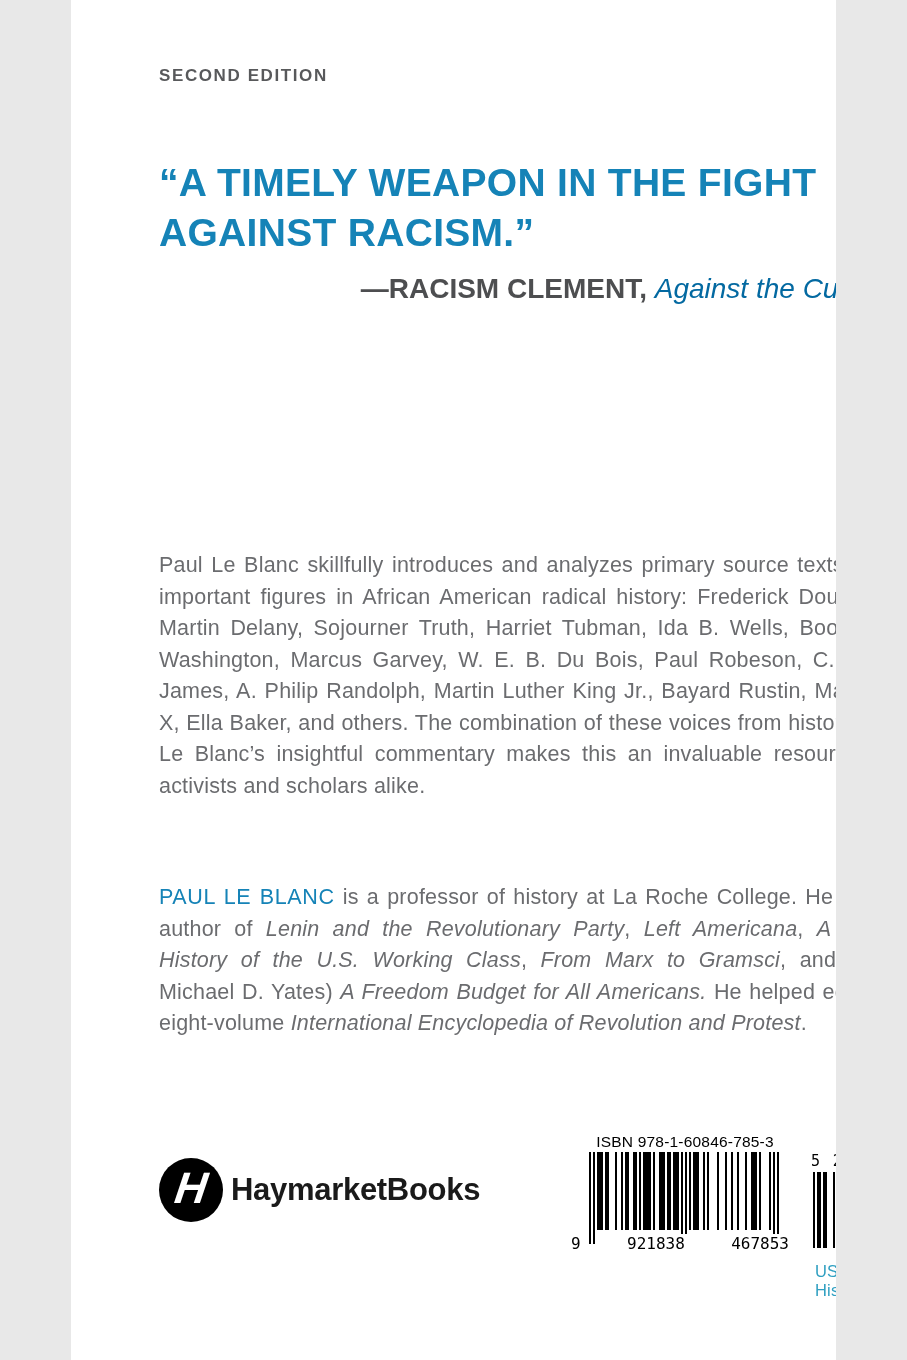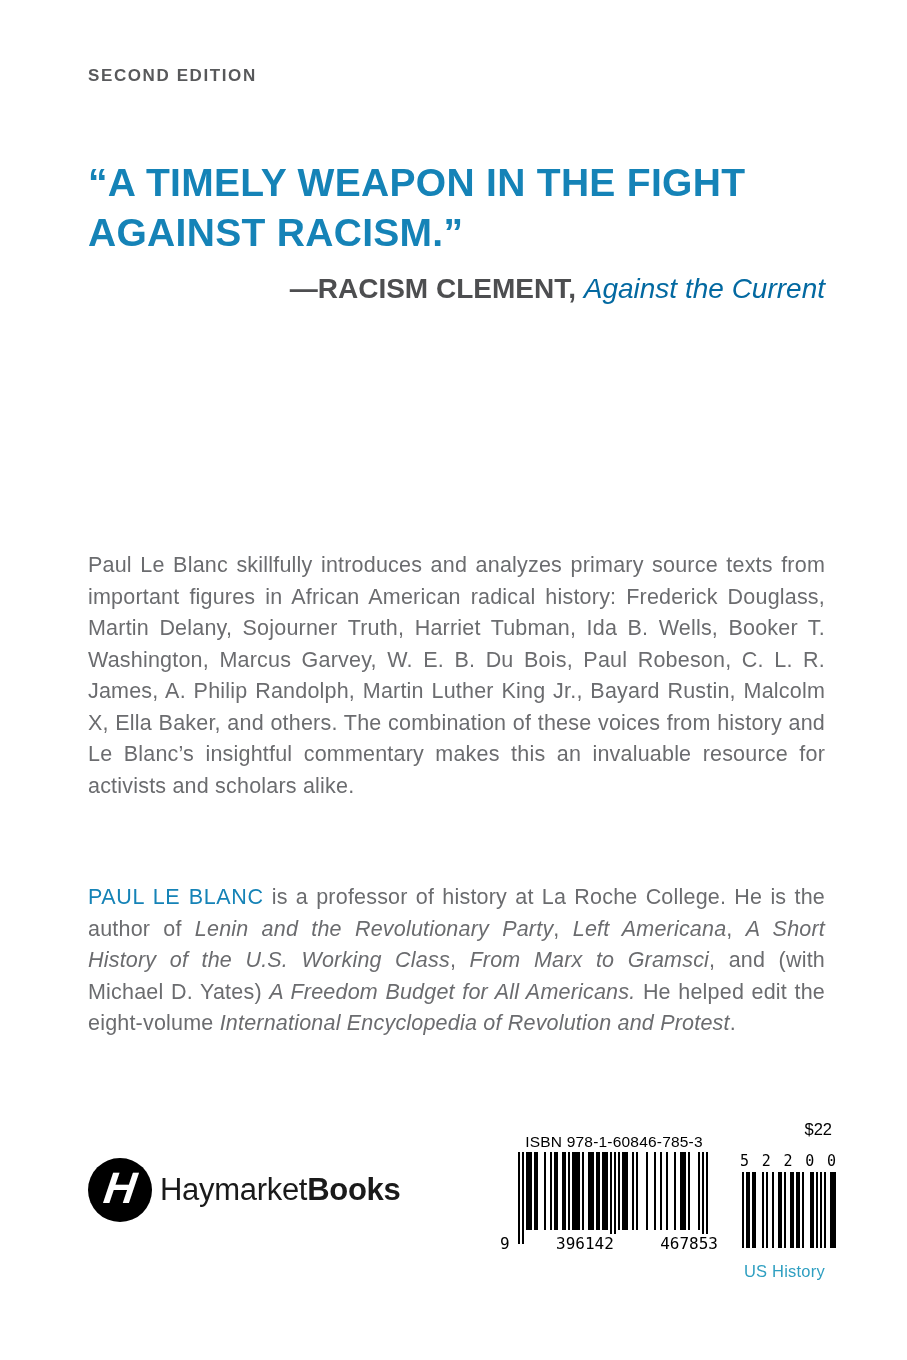--- a/index.html
+++ b/index.html
@@ -1,18 +1,18 @@
 <!DOCTYPE html>
 <html><head>
 <meta charset="utf-8">
 <style>
   html,body{margin:0;padding:0;background:#e8e8e8;}
   .page{
     position:relative;
-    width:907px;height:1360px;
+    width:765px;height:1360px;
     margin:0 auto;
     background:#ffffff;
     font-family:"Liberation Sans", sans-serif;
     overflow:hidden;
   }
   .edition{
     position:absolute;left:88px;top:66px;
     font-size:17px;font-weight:700;letter-spacing:1.6px;
     color:#58595b;
   }
@@ -54,21 +54,21 @@
     color:#fff;font-size:44px;font-weight:700;font-style:italic;
     transform:skewX(-8deg);
     line-height:1;
     padding-bottom:4px;
   }
   .wordmark{
     position:absolute;left:160px;top:1172px;
     font-size:31px;color:#1a1a1a;letter-spacing:-0.3px;
     white-space:nowrap;
   }
-  .wm-bold{font-weight:400;}
+  .wm-bold{font-weight:700;}
   .wm-reg{font-weight:700;}
   .website{
     position:absolute;left:196px;top:1220px;width:290px;
     text-align:center;
     font-size:17px;font-weight:700;color:#1a1a1a;
   }
   
   .isbn-label{
     position:absolute;left:518px;top:1133px;width:192px;
     text-align:center;
@@ -224,21 +224,21 @@
       <div style="width: 2px; flex: 0 0 2px; height: 78px; background: transparent;"></div>
       <div style="width: 2px; flex: 0 0 2px; height: 78px; background: rgb(0, 0, 0);"></div>
       <div style="width: 2px; flex: 0 0 2px; height: 78px; background: transparent;"></div>
       <div style="width: 2px; flex: 0 0 2px; height: 92px; background: rgb(0, 0, 0);"></div>
       <div style="width: 2px; flex: 0 0 2px; height: 92px; background: transparent;"></div>
       <div style="width: 2px; flex: 0 0 2px; height: 92px; background: rgb(0, 0, 0);"></div>
     </div>
 
   <div class="digits-row" id="digitsRow">
       <span>9</span>
-      <span>396142</span>
+      <span>921838</span>
       <span>467853</span>
     </div>
 
   <div class="price">$22</div>
 
   <div class="addon-digits" id="addonDigits">
       <span>5</span>
       <span>2</span>
       <span>2</span>
       <span>0</span>

